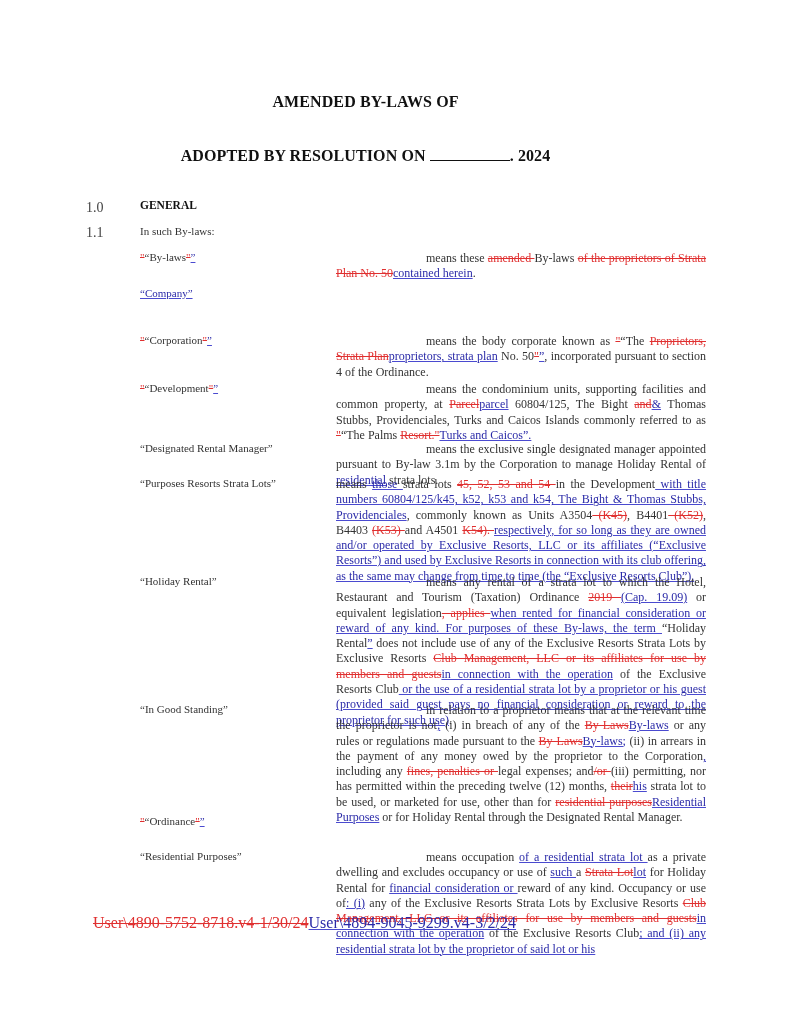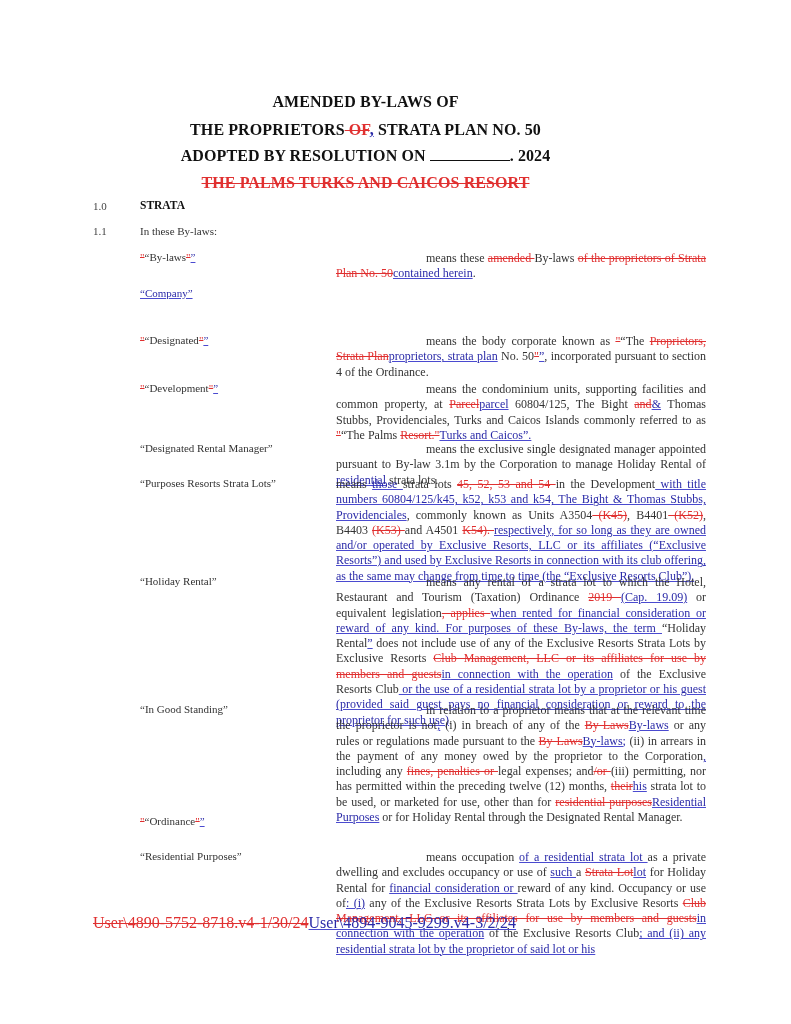--- a/index.html
+++ b/index.html
@@ -3,65 +3,59 @@
 <meta charset="utf-8">
 <style>
   html, body { margin: 0; padding: 0; background: #ffffff; }
   body { width: 791px; height: 1024px; position: relative; overflow: hidden;
          font-family: "Liberation Serif", "DejaVu Serif", serif; color: #222; }
   .page { position: absolute; left: 0; top: 0; width: 791px; height: 1024px; }
   .hdr { position: absolute; left: 0; width: 731px; text-align: center;
          font-weight: bold; font-size: 16px; letter-spacing: 0.1px; color: #111; }
   .del { color: #e03030; text-decoration: line-through; text-decoration-color: #e03030; }
   .ins { color: #2a2aa8; text-decoration: underline; text-decoration-color: #4a4ad0; text-decoration-thickness: 1px; }
-  .num { position: absolute; left: 93px; font-size: 11px; color: #444; }
+  .num { position: absolute; left: 86px; font-size: 14px; color: #444; }
   .sect-title { position: absolute; left: 140px; font-size: 11.5px; font-weight: bold; color: #111; }
   .intro { position: absolute; left: 140px; font-size: 11px; color: #333; }
   .term { position: absolute; left: 140px; font-size: 11px; color: #333; white-space: nowrap; }
   .def { position: absolute; left: 336px; width: 370px; font-size: 12px; line-height: 15.3px;
          text-align: justify; color: #333; text-indent: 90px; }
   .def.noindent { text-indent: 0; }
   .footer { position: absolute; left: 93px; top: 914px; font-size: 16px;
             font-family: Liberation Serif, serif; }
   .blank { display: inline-block; width: 80px; border-bottom: 1px solid #111; height: 10px; vertical-align: baseline; }
 </style>
 </head>
 <body>
 
 <div class="page">
 
   <div class="hdr" style="top:93px">AMENDED BY-LAWS OF</div>
-  <div class="hdr" style="top:121px">
-    <span>THE PROPRIETORS</span><span class="del"> OF</span><span class="ins">,</span><span> STRATA PLAN NO. 50</span>
-  </div>
   <div class="hdr" style="top:147px">
     <span>ADOPTED BY RESOLUTION ON </span><span class="blank"></span><span>. 2024</span>
   </div>
-  <div class="hdr" style="top:174px">
-    <span class="del">THE PALMS TURKS AND CAICOS RESORT</span>
-  </div>
 
   <div class="num" style="top:200px">1.0</div>
-  <div class="sect-title" style="top:199px">STRATA</div>
+  <div class="sect-title" style="top:199px">GENERAL</div>
   <div class="num" style="top:225px">1.1</div>
-  <div class="intro" style="top:225px">In these By-laws:</div>
+  <div class="intro" style="top:225px">In such By-laws:</div>
 
   <div class="term" style="top:251px">
     <span class="del">"</span><span>“By-laws</span><span class="del">"</span><span class="ins">”</span>
   </div>
   <div class="def" style="top:251px">
     <span>means these </span><span class="del">amended </span><span>By-laws </span><span class="del">of the proprietors of Strata Plan No. 50</span><span class="ins">contained herein</span><span>.</span>
   </div>
 
   <div class="term" style="top:287px">
     <span class="ins">“Company”</span>
   </div>
 
   <div class="term" style="top:334px">
-    <span class="del">"</span><span>“Designated</span><span class="del">"</span><span class="ins">”</span>
+    <span class="del">"</span><span>“Corporation</span><span class="del">"</span><span class="ins">”</span>
   </div>
   <div class="def" style="top:334px">
     <span>means the body corporate known as </span><span class="del">"</span><span>“The </span><span class="del">Proprietors, Strata Plan</span><span class="ins">proprietors, strata plan</span><span> No. 50</span><span class="del">"</span><span class="ins">”</span><span>, incorporated pursuant to section 4 of the Ordinance.</span>
   </div>
 
   <div class="term" style="top:382px">
     <span class="del">"</span><span>“Development</span><span class="del">"</span><span class="ins">”</span>
   </div>
   <div class="def" style="top:382px">
     <span>means the condominium units, supporting facilities and common property, at </span><span class="del">Parcel</span><span class="ins">parcel</span><span> 60804/125, The Bight </span><span class="del">and</span><span class="ins">&amp;</span><span> Thomas Stubbs, Providenciales, Turks and Caicos Islands commonly referred to as </span><span class="del">"</span><span>“The Palms </span><span class="del">Resort."</span><span class="ins">Turks and Caicos”.</span>

